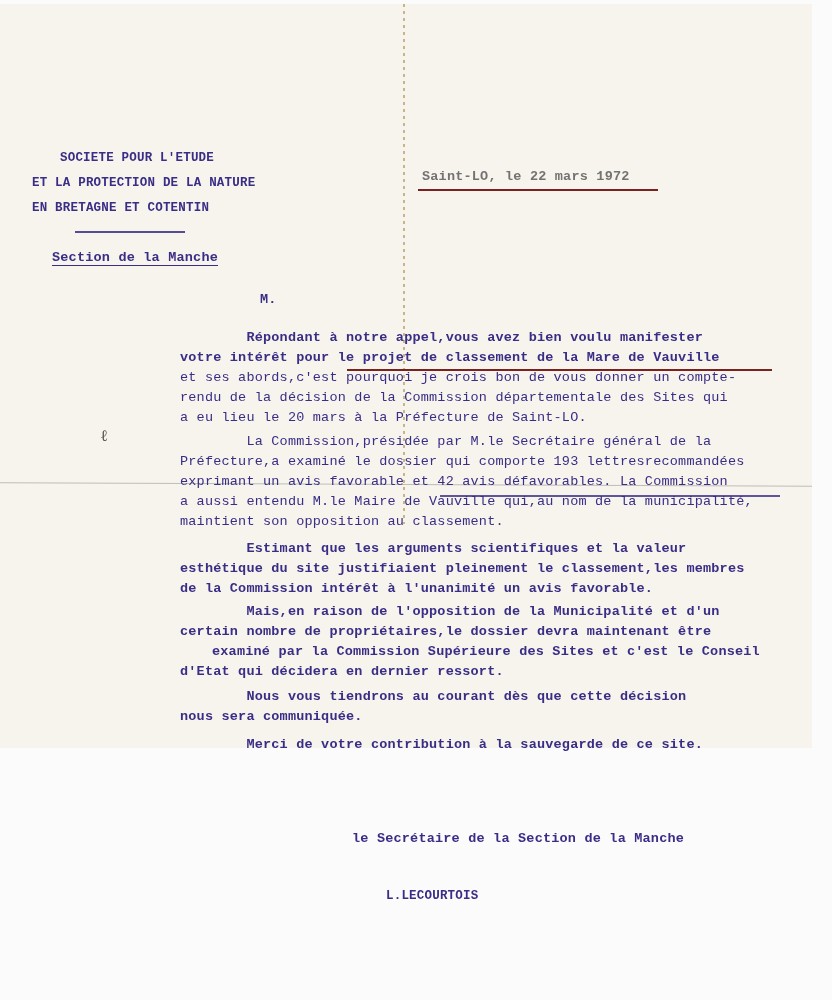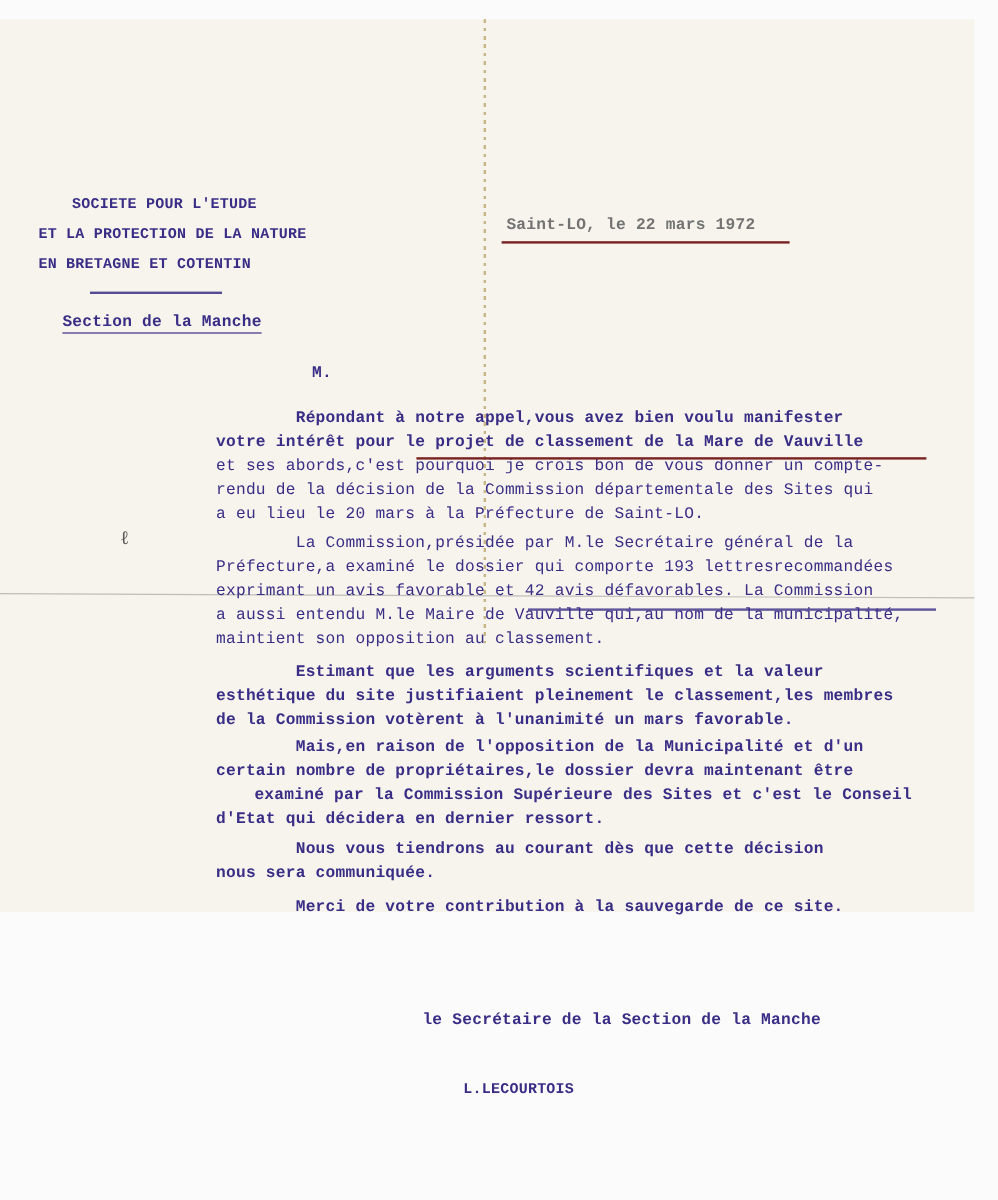--- a/index.html
+++ b/index.html
@@ -3,21 +3,21 @@
 <meta charset="utf-8">
 <style>
   html, body { margin: 0; padding: 0; }
   body {
     width: 832px; height: 1000px; overflow: hidden;
     background: #fbfbfb;
     position: relative;
     font-family: "Liberation Mono", "DejaVu Sans Mono", monospace;
   }
   .paper {
-    position: absolute; left: 0; top: 16px; width: 812px; height: 744px;
+    position: absolute; left: 0; top: 4px; width: 812px; height: 744px;
     background: #f6f4ec;
   }
   .fold-v {
     position: absolute; left: 403px; top: 0; width: 2px; height: 520px;
     background: repeating-linear-gradient(to bottom, #b59a5a 0 3px, transparent 3px 7px);
     opacity: 0.7;
   }
   .fold-h {
     position: absolute; left: 0; top: 480px; width: 812px; height: 1px;
     background: #7a7a7a; opacity: 0.45; transform: rotate(0.25deg);
@@ -86,21 +86,21 @@
 
   </div>
 
   <div class="txt" style="left:180px; top:490px; font-weight:normal;">a aussi entendu M.le Maire de Vauville qui,au nom de la municipalité,</div>
   <div class="txt" style="left:180px; top:510px; font-weight:normal;">maintient son opposition au classement.</div>
   <div class="muni-rule"></div>
 
   <div>
     <div class="txt" style="left:180px; top:537px;">        Estimant que les arguments scientifiques et la valeur</div>
     <div class="txt" style="left:180px; top:557px;">esthétique du site justifiaient pleinement le classement,les membres</div>
-    <div class="txt" style="left:180px; top:577px;">de la Commission votèrent à l'unanimité un mars favorable.</div>
+    <div class="txt" style="left:180px; top:577px;">de la Commission intérêt à l'unanimité un avis favorable.</div>
   </div>
 
   <div>
     <div class="txt" style="left:180px; top:600px;">        Mais,en raison de l'opposition de la Municipalité et d'un</div>
     <div class="txt" style="left:180px; top:620px;">certain nombre de propriétaires,le dossier devra maintenant être</div>
     <div class="txt" style="left:180px; top:640px;margin-left:32px;">examiné par la Commission Supérieure des Sites et c'est le Conseil</div>
     <div class="txt" style="left:180px; top:660px;">d'Etat qui décidera en dernier ressort.</div>
   </div>
 
   <div>

